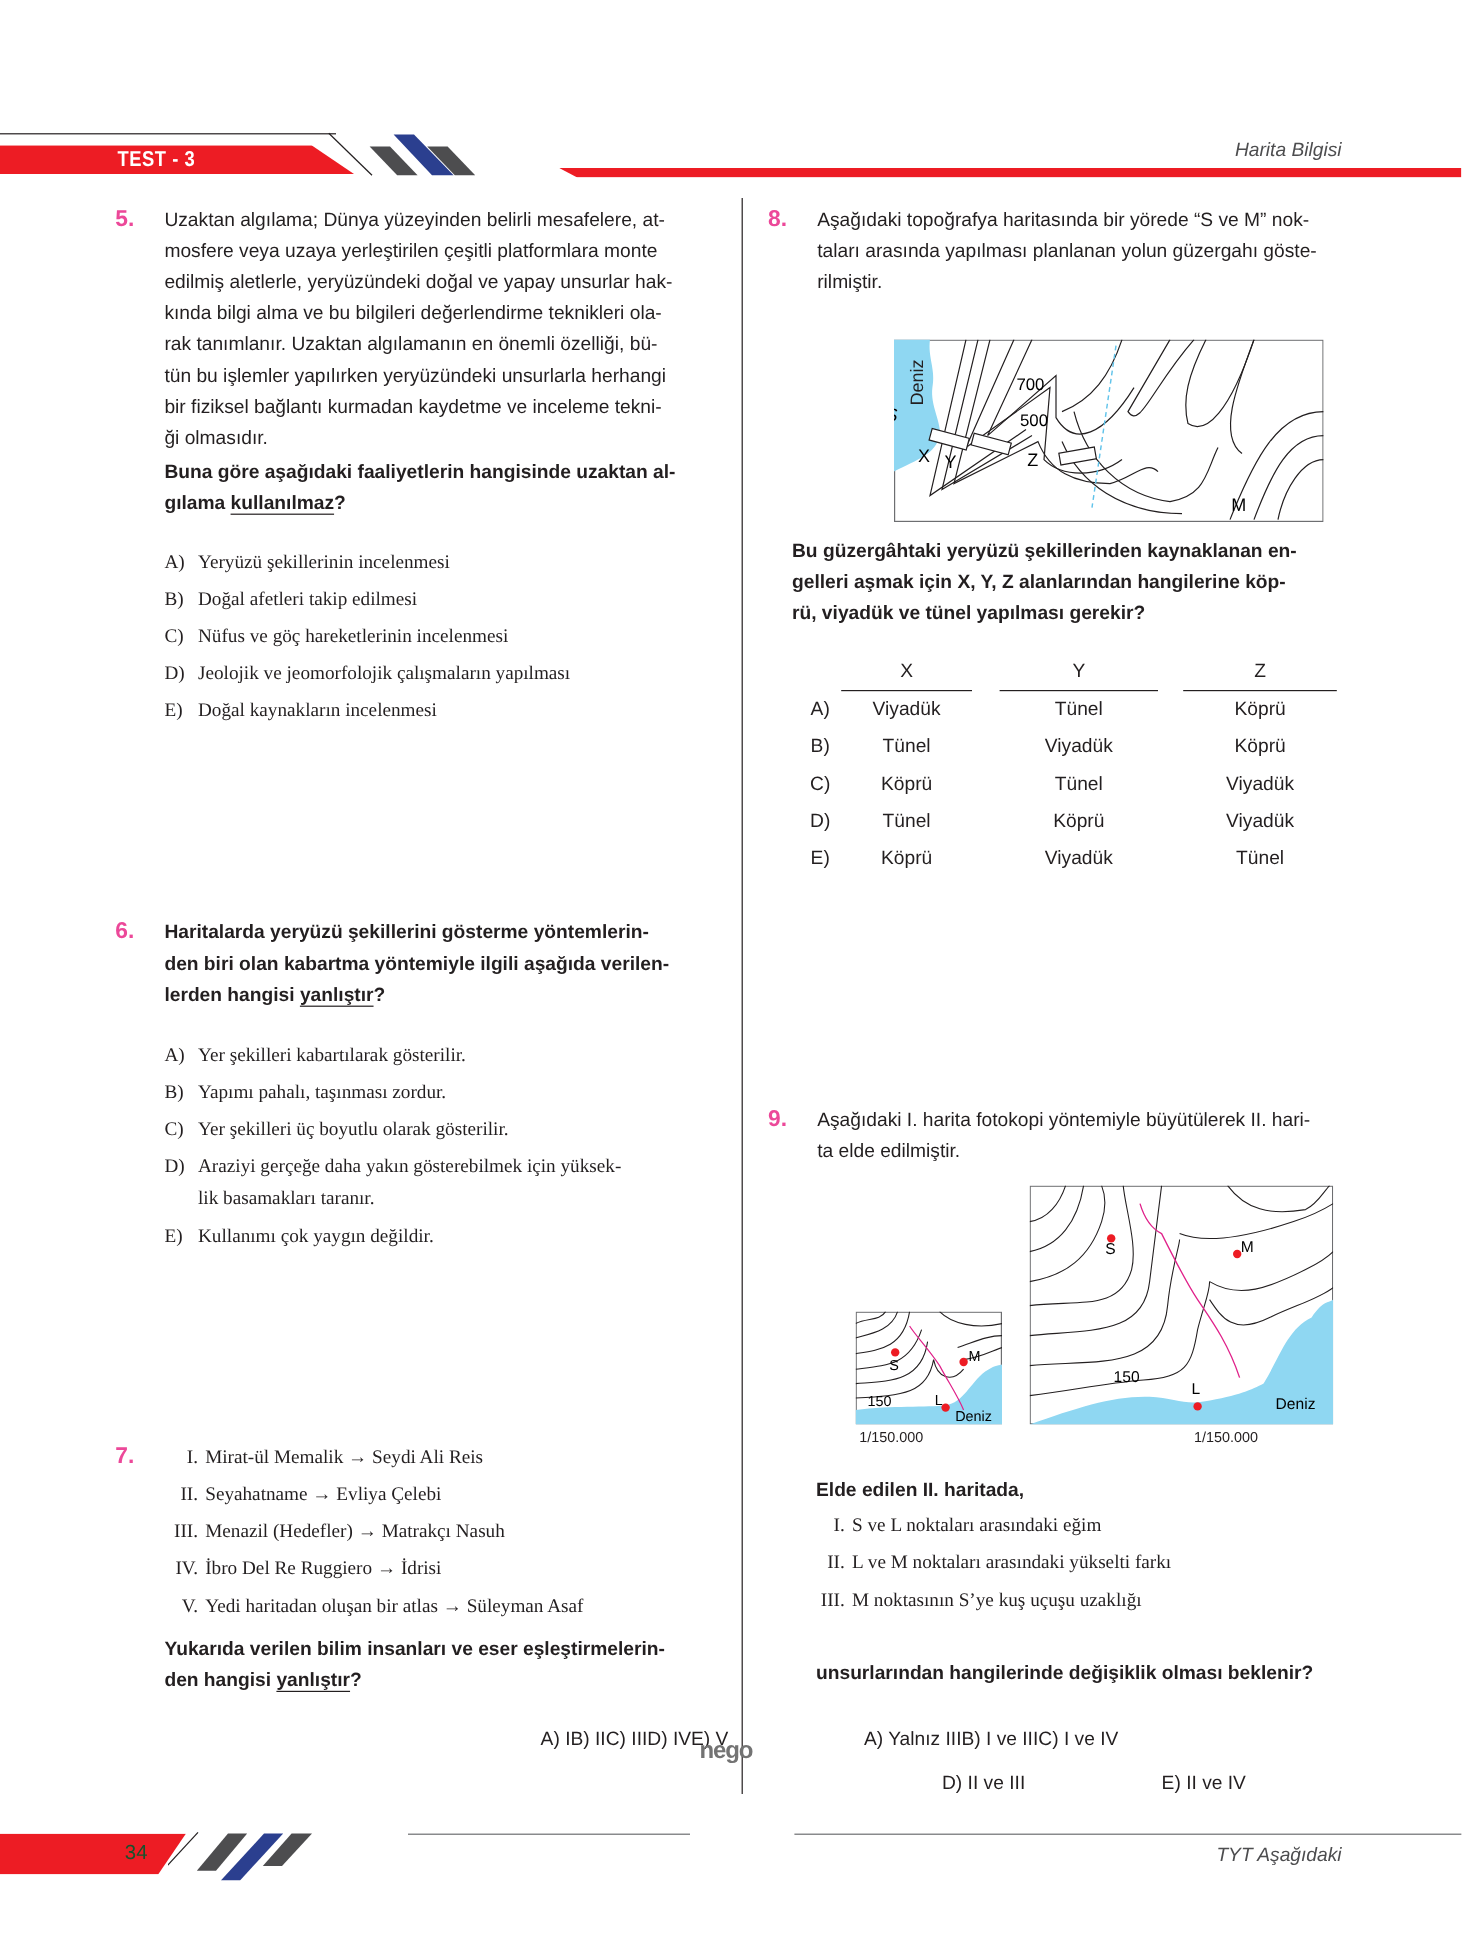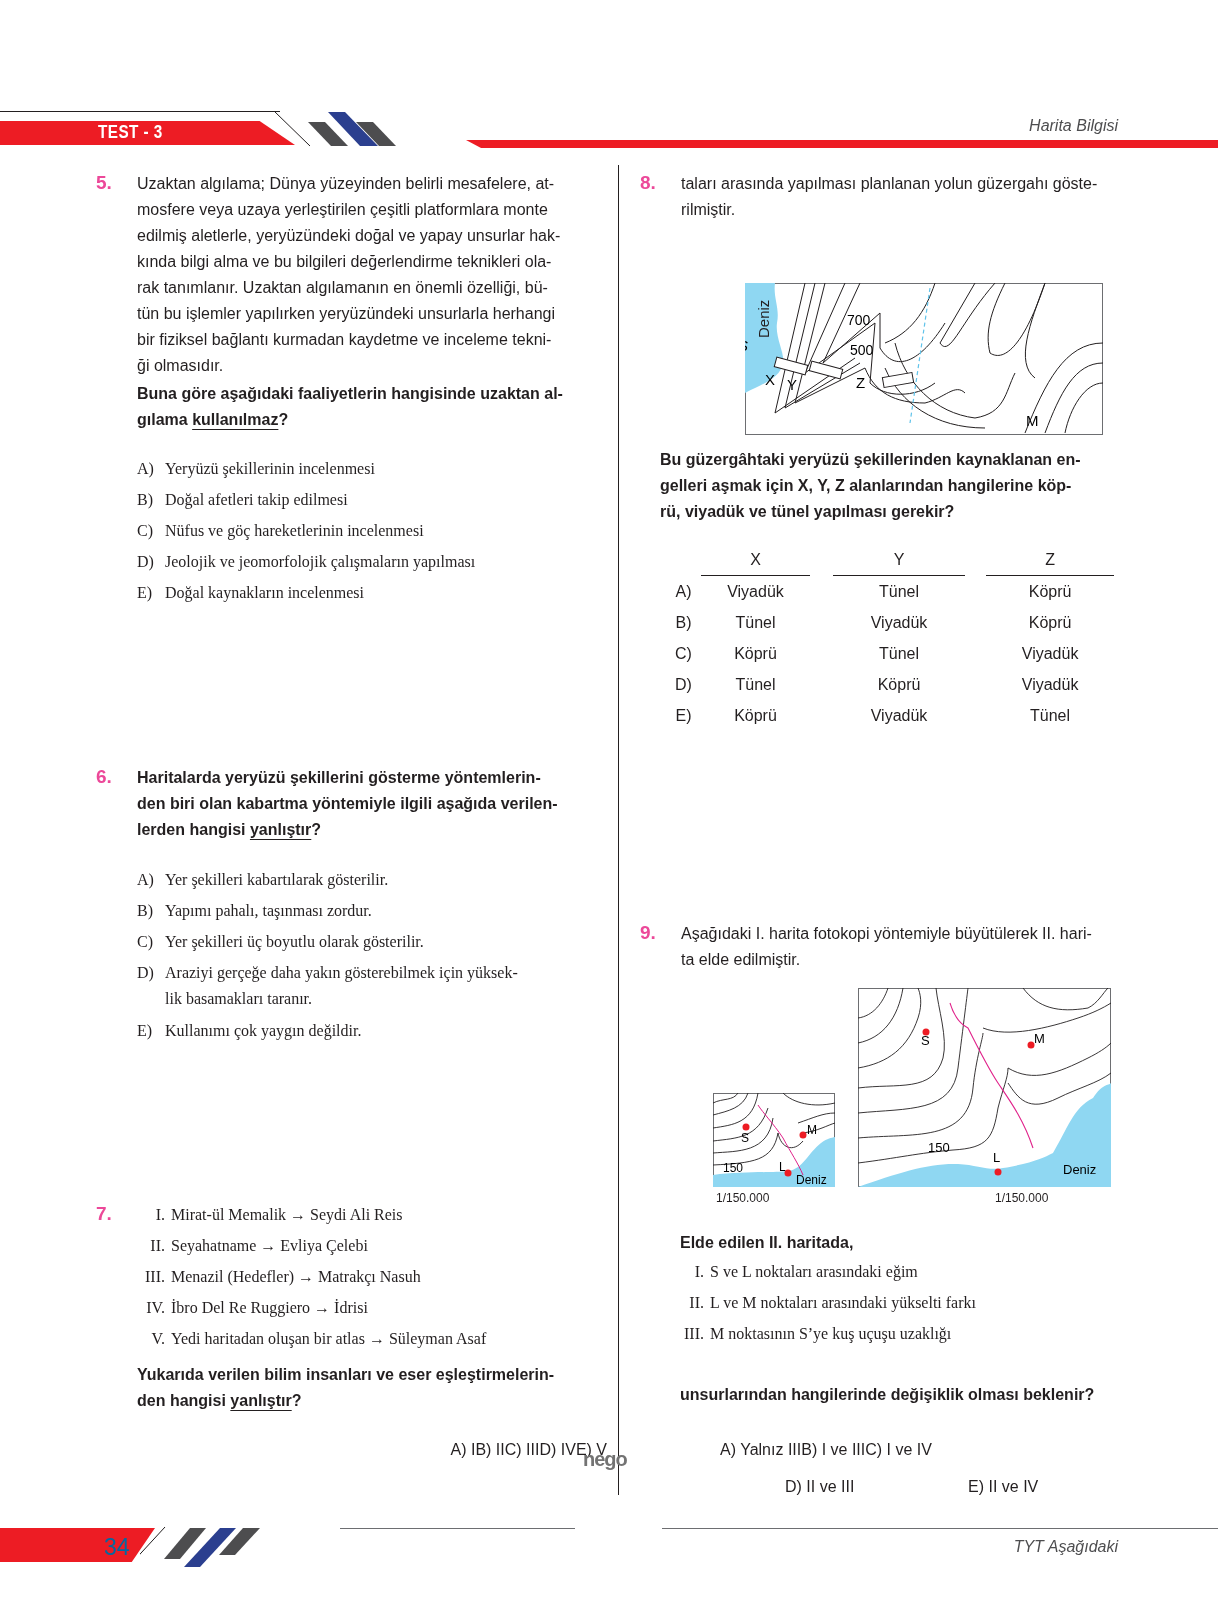--- a/index.html
+++ b/index.html
@@ -16,21 +16,21 @@
   .qnum{font-size:19px;font-weight:bold;color:#ec4899;}
   .txt{font-size:16px;line-height:26px;}
   .bold{font-weight:bold;}
   .ul{text-decoration:underline;text-underline-offset:4px;}
   .opt{font-size:16px;line-height:31px;font-family:Liberation Serif, serif;}
   .opt .lbl{display:inline-block;width:28px;}
   table.ans{border-collapse:separate;border-spacing:0;font-size:16px;}
   table.ans td{text-align:center;height:29px;}
   table.ans th{font-weight:normal;text-align:center;padding-bottom:2px;border-bottom:1px solid #231f20;height:26px;}
   .footer-red{left:0;top:1528px;width:155px;height:34px;background:#ed1c24;clip-path:polygon(0 0,100% 0,85% 100%,0 100%);}
-  .footer-num{left:104px;top:1534px;color:#0369a1;font-size:23px;}
+  .footer-num{left:104px;top:1534px;color:#14532d;font-size:17px;}
   .footer-line{left:340px;top:1528px;width:235px;height:1px;background:#6d6e71;}
   .footer-line2{left:662px;top:1528px;width:556px;height:1px;background:#6d6e71;}
   .footer-subject{right:100px;top:1538px;font-size:16px;font-style:italic;color:#4d4d4f;}
 </style>
 </head>
 <body>
 
 <div class="abs hdr-topline"></div>
 <div class="abs hdr-red"></div>
 <div class="abs hdr-test">TEST -  3</div>
@@ -97,20 +97,21 @@
 <div class="abs txt" style="left:137px;top:1437px;width:470px;display:flex;justify-content:flex-end">
   <span>A) I</span>
   <span>B) II</span>
   <span>C) III</span>
   <span>D) IV</span>
   <span>E) V</span>
 </div>
 
 <div class="abs qnum" style="left:640px;top:172px">8.</div>
 <div class="abs txt" style="left:681px;top:171px;width:470px">
+  <div>Aşağıdaki topoğrafya haritasında bir yörede “S ve M” nok-</div>
   <div>taları arasında yapılması planlanan yolun güzergahı göste-</div>
   <div>rilmiştir.</div>
 </div>
 <svg class="abs" style="left:745px;top:283px" width="358" height="152" viewBox="0 0 358 152">
   <rect x="0.5" y="0.5" width="357" height="151" fill="#fff" stroke="#6d6e71"></rect>
   <path d="M0,0 L30,0 C28,15 35,25 32,40 C30,55 40,70 38,80 C35,95 20,100 0,110 Z" fill="#8fd7f2"></path>
   <g fill="none" stroke="#231f20" stroke-width="1">
     <path d="M60,0 L30,130 L110,75"></path>
     <path d="M70,0 L40,125 L115,80"></path>
     <path d="M80,0 L50,120 L120,85 C130,110 150,120 180,120 C200,115 210,100 220,110"></path>

